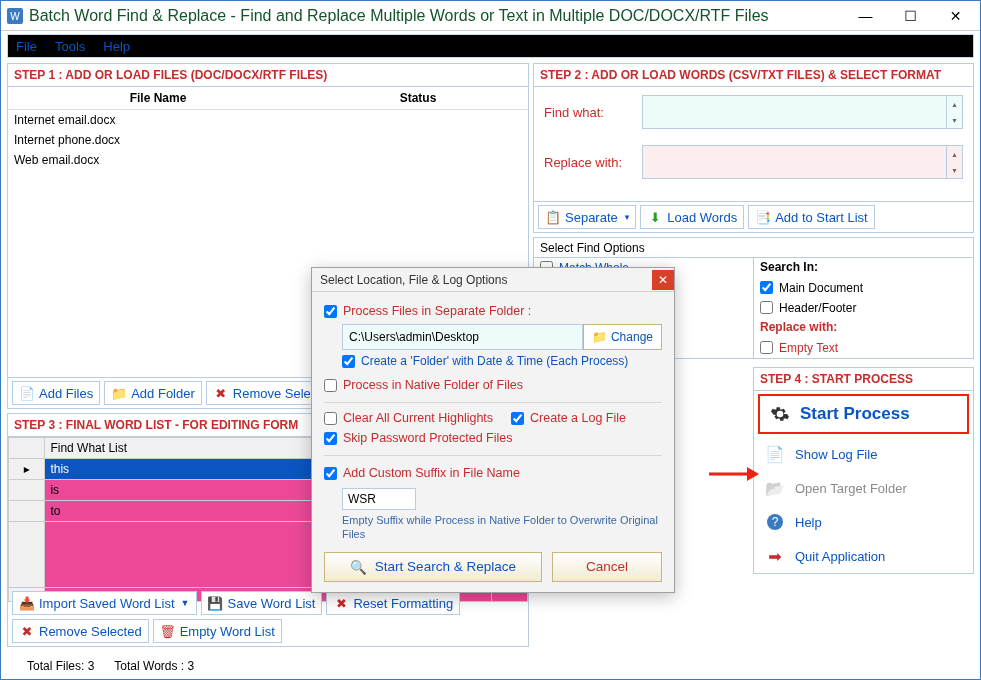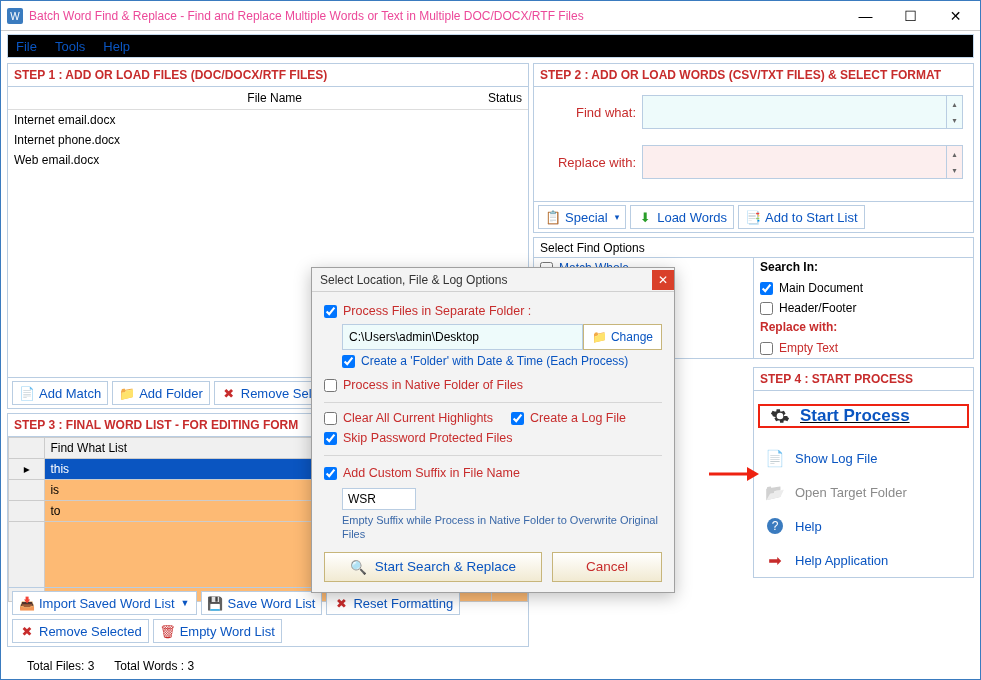--- a/index.html
+++ b/index.html
@@ -1,78 +1,78 @@
 <!DOCTYPE html>
 <html><head>
 <meta charset="utf-8">
 <style>
 * { box-sizing: border-box; margin: 0; padding: 0; font-family: "Segoe UI", Tahoma, sans-serif; }
 body { background: #fff; width: 981px; height: 680px; overflow: hidden; position: relative; border: 1px solid #3a7bbf; }
 .titlebar { height: 30px; display: flex; align-items: center; padding: 0 2px 0 6px; background: #fff; border-bottom: 1px solid #ccc; }
 .titlebar .app-icon { width: 16px; height: 16px; margin-right: 6px; display:inline-flex; align-items:center; justify-content:center; }
-.titlebar .title { font-size: 12px; color: #ec4899; flex: 1; }
+.titlebar .title { font-size: 16px; color: #14532d; flex: 1; }
 .winbtns { display: flex; }
 .winbtn { width: 45px; height: 28px; display:flex; align-items:center; justify-content:center; font-size:14px; color:#000; }
 
 .menubar { height: 24px; display:flex; align-items:center; padding: 0 8px; gap: 18px; border: 1px solid #c3d8ec; margin: 3px 6px; background:#000000; }
 .menubar span { font-size: 13px; color: #0a55c1; }
 
 .workspace { padding: 2px 6px; display:flex; gap:4px; }
 .col-left { width: 522px; }
 .col-right { flex: 1; display:flex; flex-direction:column; gap:4px; }
 
 .panel { border: 1px solid #b9cde2; }
 .panel-title { padding: 4px 6px; font-size: 12px; color: #c72c2c; font-weight:600; border-bottom: 1px solid #b9cde2; }
 .panel-title2 { padding: 1px 6px; font-size: 12px; color: #c72c2c; }
 
 .file-table { height: 290px; overflow:auto; }
-.file-table th { text-align:right; font-weight:400; font-size:12px; padding:4px 6px; border-bottom:1px solid #ddd; }
+.file-table th { text-align:center; font-weight:700; font-size:12px; padding:4px 6px; border-bottom:1px solid #ddd; }
 .file-table td { font-size:12px; padding:3px 6px; }
 table { border-collapse: collapse; width:100%; }
 
 .toolbar-row { display:flex; gap:4px; padding:3px 4px; border-top:1px solid #b9cde2; }
 .tbtn { display:inline-flex; align-items:center; gap:4px; padding:3px 6px; border:1px solid #b9cde2; background:#fff; font-size:13px; color:#0a55c1; }
 .tbtn .ic { width:16px; height:16px; display:inline-flex; align-items:center; justify-content:center; font-size:13px; }
 
 .step3 { margin-top:4px; }
 .grid3 { height: 150px; }
 .grid3 th { font-size:12px; font-weight:400; background:#f0f0f0; border:1px solid #ccc; padding:3px 5px; text-align:left; }
-.grid3 td { font-size:12px; border:1px solid #ccc; padding:3px 5px; background:#fdba74; }
+.grid3 td { font-size:12px; border:1px solid #ccc; padding:3px 5px; background:#ec4899; }
 .grid3 tr.sel td.cell-find { background:#0a55c1; color:#fff; }
 .grid3 .rowhdr { width:20px; background:#f0f0f0; text-align:center; }
 
 .toolbar-row2 { display:flex; gap:4px; padding:3px 4px; border-top:1px solid #b9cde2; flex-wrap:wrap; }
 
 .statusbar { position:absolute; left:6px; bottom:4px; font-size:12px; display:flex; gap:20px; padding:2px 20px; }
 
 .step2-inner { padding: 8px 10px 6px; }
 .field-row { display:flex; align-items:center; margin-bottom:16px; }
-.field-row label { width:92px; text-align:right; font-size:13px; color:#c72c2c; margin-right:6px; }
+.field-row label { width:92px; font-size:13px; color:#c72c2c; margin-right:6px; }
 .field-row .ta { flex:1; height:34px; border:1px solid #b9cde2; background:#eefbfb; position:relative; }
 .field-row .ta.rep { background:#fceeee; }
 .ta .spin { position:absolute; right:0; top:0; bottom:0; width:16px; display:flex; flex-direction:column; }
 .ta .spin div { flex:1; border-left:1px solid #b9cde2; display:flex; align-items:center; justify-content:center; font-size:8px; color:#666; }
 .step2-tb { border-top:1px solid #b9cde2; padding:3px 4px; display:flex; gap:4px; }
 
 .opts-panel { border:1px solid #b9cde2; padding:2px 0 0; }
 .opts-cols { display:flex; }
 .opts-col { flex:1; padding:0 6px; }
 .opts-head { font-size:12px; color:#000; margin:2px 0 4px; font-weight:600; }
-.chk { display:flex; align-items:flex-end; gap:6px; font-size:12px; padding:3px 0; }
+.chk { display:flex; align-items:flex-start; gap:6px; font-size:12px; padding:3px 0; }
 .chk input { width:13px; height:13px; }
 .chk .linklike { color:#0a55c1; }
 .chk .redlike { color:#c72c2c; }
 .subopts-row { display:flex; }
 
 .step4 { border:1px solid #b9cde2; }
 .step4-title { padding:4px 6px; font-size:12px; color:#c72c2c; font-weight:600; border-bottom:1px solid #b9cde2; }
 .sp-row { display:flex; align-items:center; gap:10px; padding:6px 10px; border:1px solid transparent; }
 .sp-row .ic { width:20px; height:20px; display:inline-flex; align-items:center; justify-content:center; }
 .sp-row .lbl { font-size:13px; color:#0a55c1; }
-.sp-row.big { border:2px solid #e21; margin:13px 4px; padding:0 10px;text-decoration:underline; }
+.sp-row.big { border:2px solid #e21; margin:3px 4px; padding:8px 10px; }
 .sp-row.big .lbl { font-size:17px; font-weight:600; color:#0a55c1; }
 .sp-row.gray .lbl { color:#8a8a8a; }
 .arrow-red { position:absolute; left:708px; top:463px; }
 
 .dialog { position:absolute; left:310px; top:266px; width:364px; background:#f3f3f3; border:1px solid #a0a0a0; box-shadow:0 4px 16px rgba(0,0,0,.25); }
 .dlg-title { display:flex; align-items:center; height:24px; padding:0 0 0 8px; font-size:12px; color:#333; border-bottom:1px solid #d0d0d0; }
 .dlg-close { margin-left:auto; width:22px; height:20px; background:#d9402a; color:#fff; display:flex; align-items:center; justify-content:center; font-size:12px; }
 .dlg-body { padding:8px 12px 10px; }
 .dlg-chk { display:flex; align-items:center; gap:6px; font-size:12.5px; color:#c72c2c; padding:4px 0; }
 .dlg-chk input { width:13px; height:13px; }
@@ -140,21 +140,21 @@
             <tr>
                 <td>Web email.docx</td>
                 <td></td>
               </tr>
           </tbody>
         </table>
       </div>
       <div class="toolbar-row">
         <div class="tbtn">
             <span class="ic">📄</span>
-            <span>Add Match</span>
+            <span>Add Files</span>
           </div>
         <div class="tbtn">
             <span class="ic">📁</span>
             <span>Add Folder</span>
           </div>
         <div class="tbtn">
             <span class="ic" style="color:#c72c2c">✖</span>
             <span>Remove Selec</span>
           </div>
       </div>
@@ -241,21 +241,21 @@
               <div class="spin">
                 <div>▴</div>
                 <div>▾</div>
               </div>
             </div>
         </div>
       </div>
       <div class="step2-tb">
         <div class="tbtn">
             <span class="ic">📋</span>
-            <span>Special</span>
+            <span>Separate</span>
             <span style="font-size:9px;margin-left:3px">▾</span>
           </div>
         <div class="tbtn">
             <span class="ic" style="color:#2a9d2a">⬇</span>
             <span>Load Words</span>
           </div>
         <div class="tbtn">
             <span class="ic">📑</span>
             <span>Add to Start List</span>
           </div>
@@ -322,21 +322,21 @@
         <span class="ic">
             <svg width="18" height="18">
               <circle cx="9" cy="9" r="8" fill="#3a7bbf"></circle>
               <text x="9" y="13" font-size="12" fill="#fff" text-anchor="middle">?</text>
             </svg>
           </span>
           <span class="lbl">Help</span>
       </div>
       <div class="sp-row">
         <span class="ic" style="color:#c72c2c">➡</span>
-          <span class="lbl">Help Application</span>
+          <span class="lbl">Quit Application</span>
       </div>
     </div>
   </div>
 </div>
 
 <svg class="arrow-red" width="50" height="20">
   <line x1="0" y1="10" x2="38" y2="10" stroke="#e21" stroke-width="3"></line>
   <polygon points="38,3 50,10 38,17" fill="#e21"></polygon>
 </svg>
 

